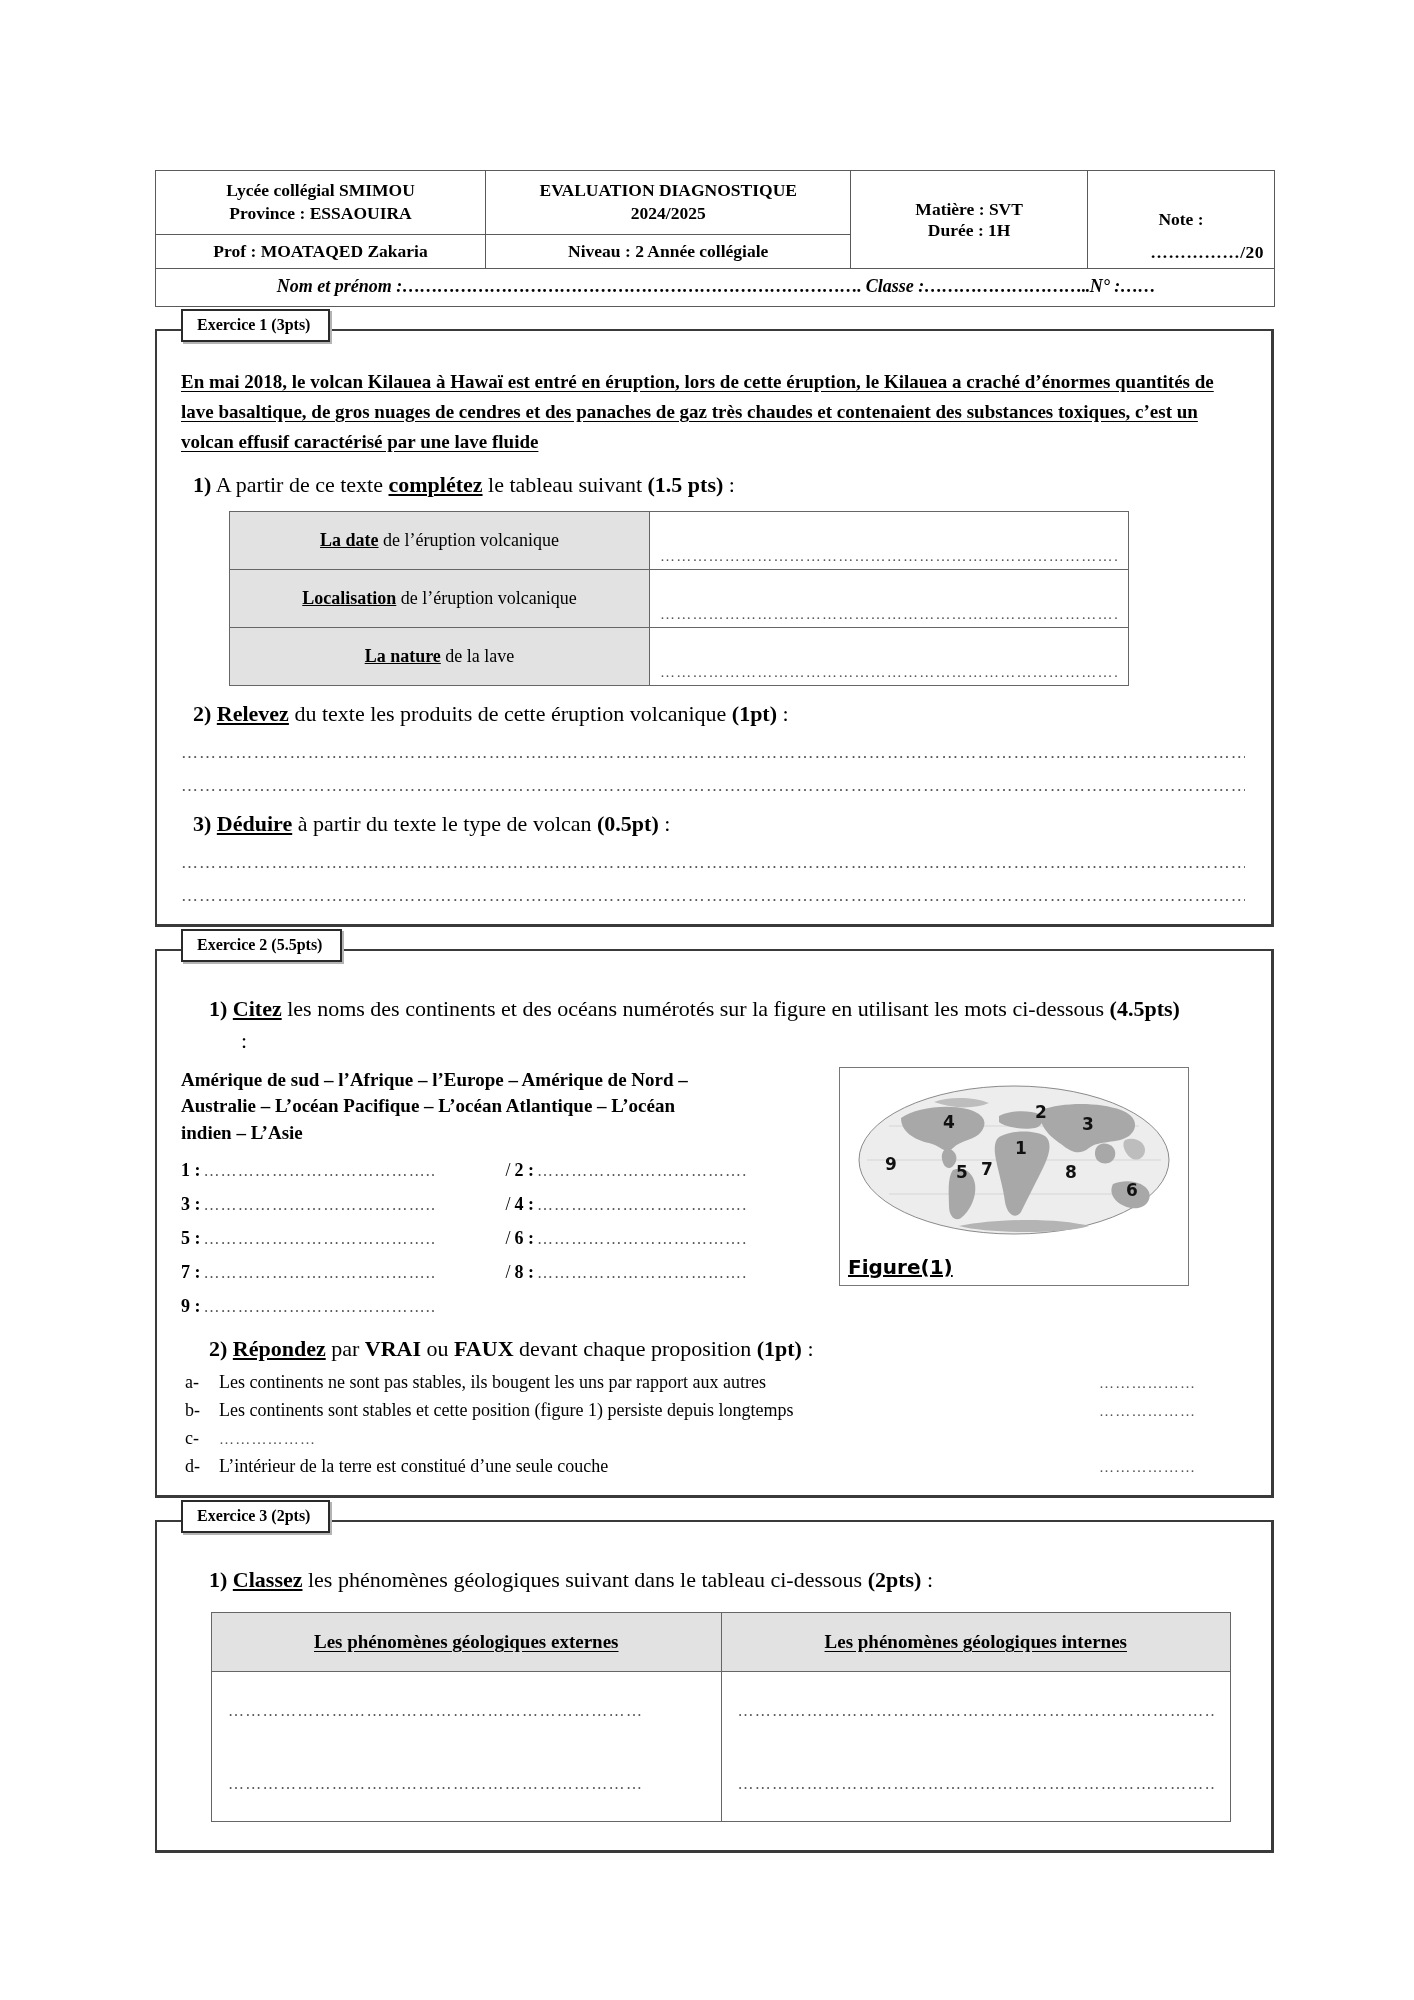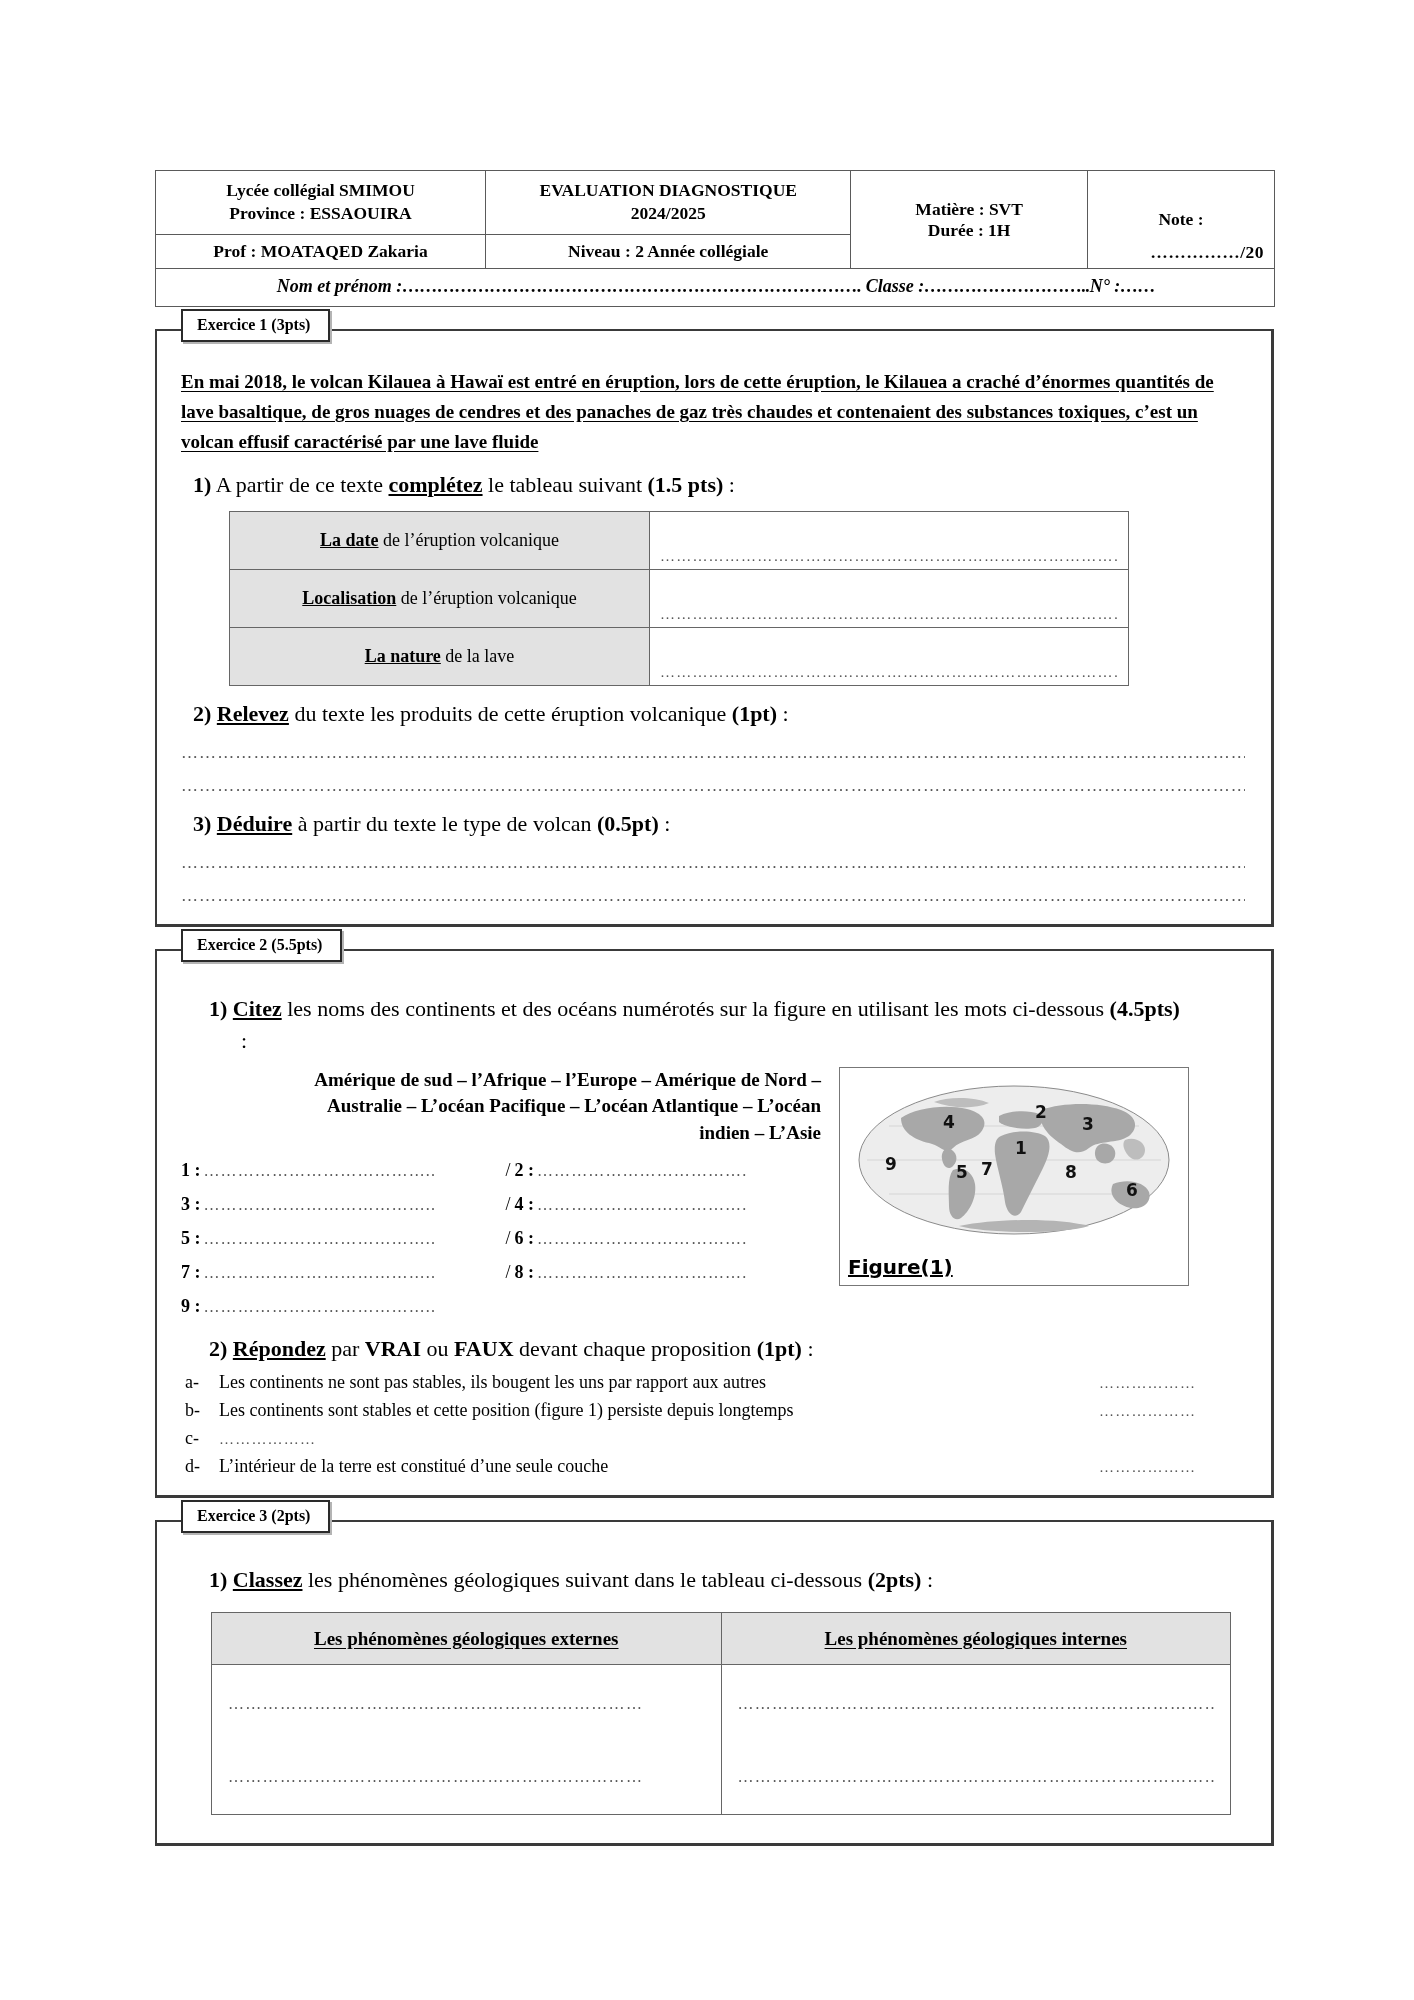--- a/index.html
+++ b/index.html
@@ -153,21 +153,21 @@
   }
 
   
   .ex2-flex { display: flex; align-items: flex-start; gap: 14px; }
   .ex2-left { width: 640px; flex: 0 0 640px; }
   .ex2-right { flex: 1; padding-top: 4px; }
 
   .wordbank {
     font-weight: bold;
     font-size: 19px;
-    text-align: right;
+    text-align: left;
     line-height: 1.42;
     margin: 4px 0 2px 0;
   }
   .numline {
     font-size: 18px;
     margin-top: 13px;
     white-space: nowrap;
     display: flex;
     align-items: baseline;
   }
@@ -230,21 +230,21 @@
 
   .ex3-table {
     width: 1020px;
     margin: 16px 0 10px 30px;
     border-collapse: collapse;
     table-layout: fixed;
   }
   .ex3-table th {
     border: 1.5px solid #666;
     background: #e2e2e2;
-    height: 52px;
+    height: 59px;
     font-size: 19px;
     font-weight: bold;
     text-decoration: underline;
     text-underline-offset: 3px;
   }
   .ex3-table td {
     border: 1.5px solid #666;
     height: 150px;
     vertical-align: top;
     padding: 30px 16px 10px 16px;

